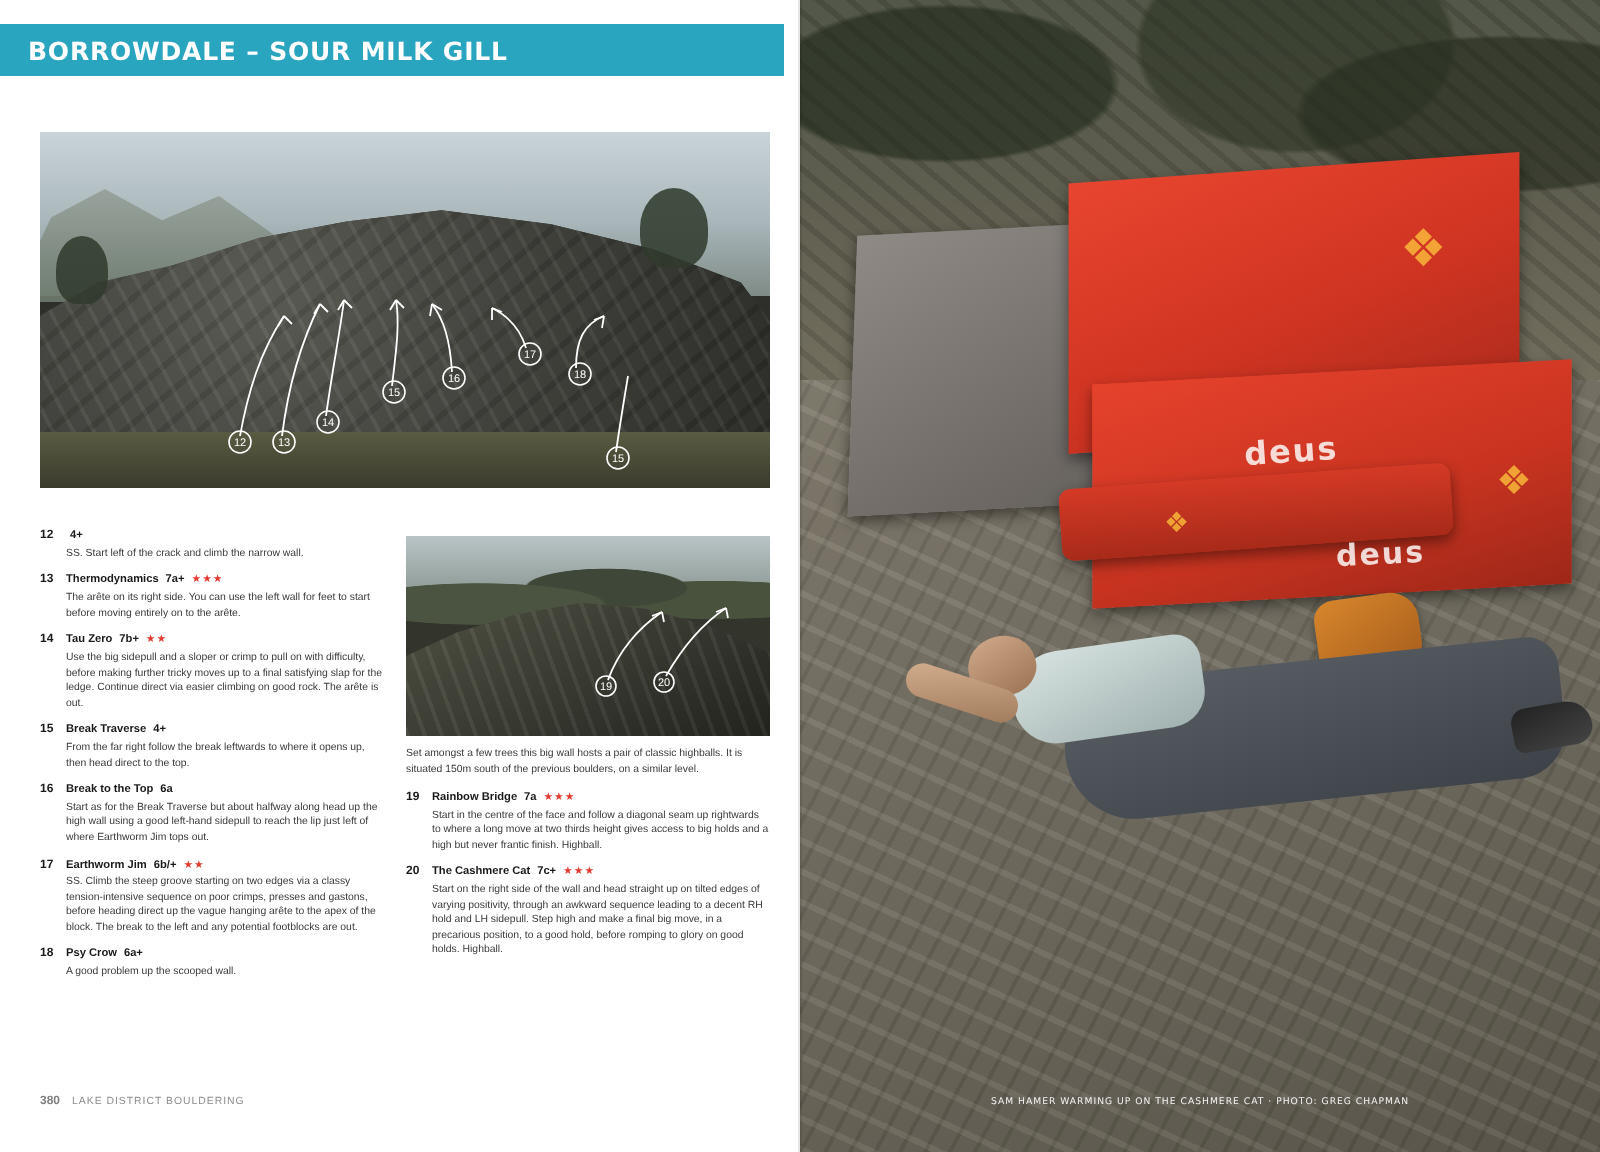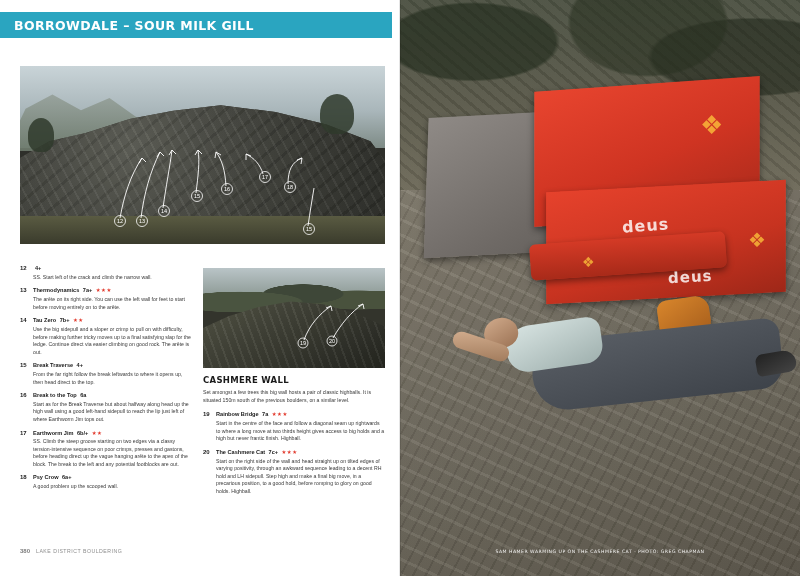--- a/index.html
+++ b/index.html
@@ -503,21 +503,20 @@
           <circle cx="129" cy="73" r="5"></circle>
         </g>
         <g fill="#ffffff" font-size="5" text-anchor="middle">
           <text x="100" y="77">19</text>
           <text x="129" y="75">20</text>
         </g>
       </svg>
     </div>
 
     <div class="routes-col right">
-      <div class="section-head">CASHMERE WALL</div>
       <div class="section-intro">Set amongst a few trees this big wall hosts a pair of classic highballs. It is situated 150m south of the previous boulders, on a similar level.</div>
 
       <div class="route">
         <span class="num">19</span>
         <span class="rname">Rainbow Bridge</span>
         <span class="grade">7a</span>
         <span class="stars">★★★</span>
         <span class="desc">Start in the centre of the face and follow a diagonal seam up rightwards to where a long move at two thirds height gives access to big holds and a high but never frantic finish. Highball.</span>
       </div>
       <div class="route">

